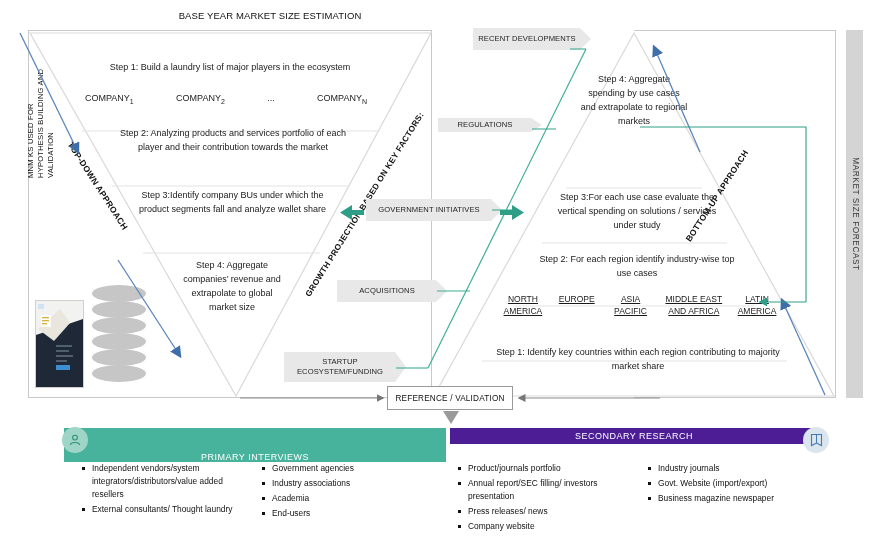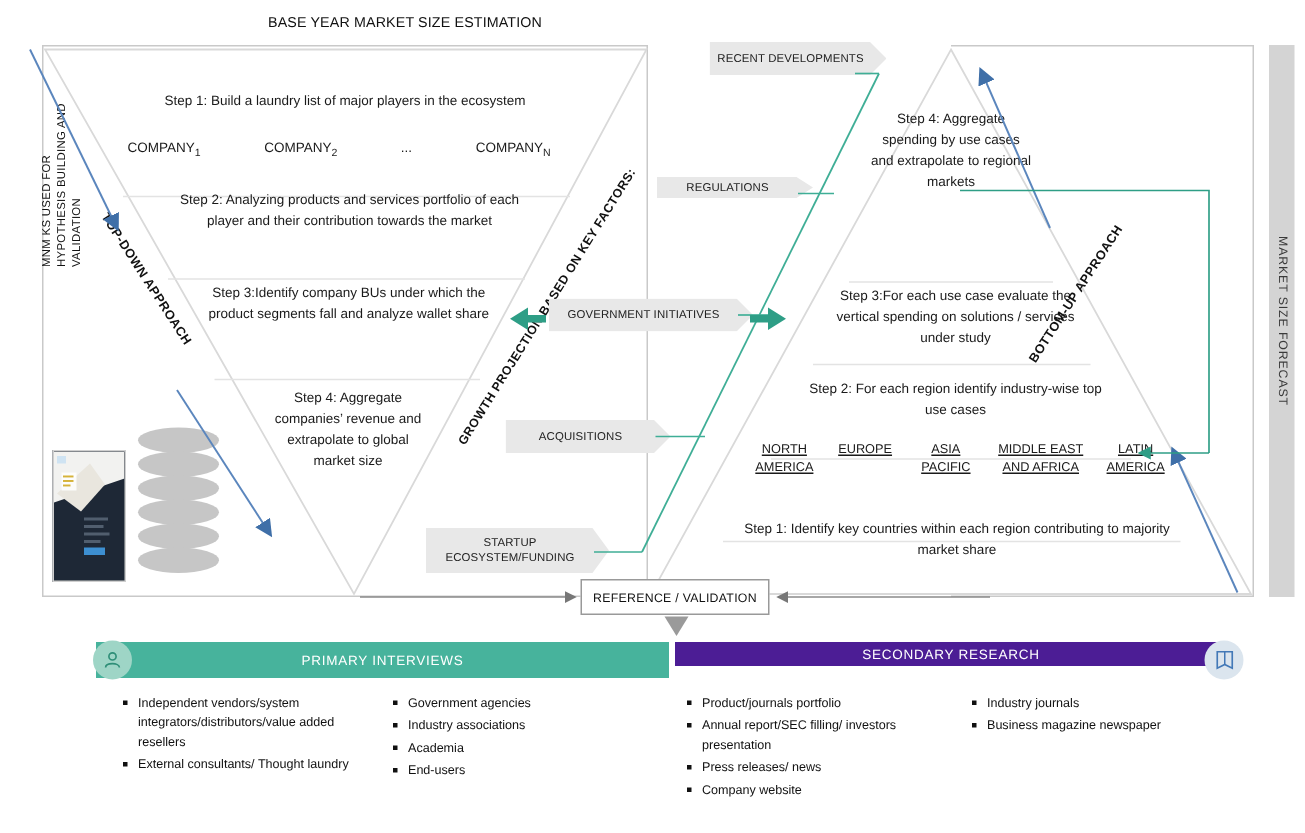--- a/index.html
+++ b/index.html
@@ -175,23 +175,23 @@
     background: #fff;
     display: flex; align-items: center; justify-content: center;
     font-size: 8.2px;
     letter-spacing: .2px;
     color: #111;
     box-sizing: border-box;
   }
 
   
   #primary-bar {
-    left: 64px; top: 428px; width: 382px; height: 24px;
+    left: 64px; top: 428px; width: 382px; height: 34px;
     background: #47b39c;
-    display: flex; align-items: center; justify-content: center;
+    display: flex; align-items: flex-end; justify-content: center;
     color: #fff; font-size: 9px; letter-spacing: .5px;
   }
   #secondary-bar {
     left: 450px; top: 428px; width: 368px; height: 16px;
     background: #4c1d95;
     display: flex; align-items: center; justify-content: center;
     color: #fff; font-size: 9px; letter-spacing: .5px;
   }
   .bar-badge {
     position: absolute;
@@ -415,17 +415,18 @@
     <ul>
       <li>Product/journals portfolio</li>
       <li>Annual report/SEC filling/ investors presentation</li>
       <li>Press releases/ news</li>
       <li>Company website</li>
     </ul>
   </div>
   <div class="bullets" style="left:648px; top:462px; width:175px;">
     <ul>
       <li>Industry journals</li>
+      <li>Govt. Website (import/export)</li>
       <li>Business magazine newspaper</li>
     </ul>
   </div>
 
 </div>
 
 </body></html>

